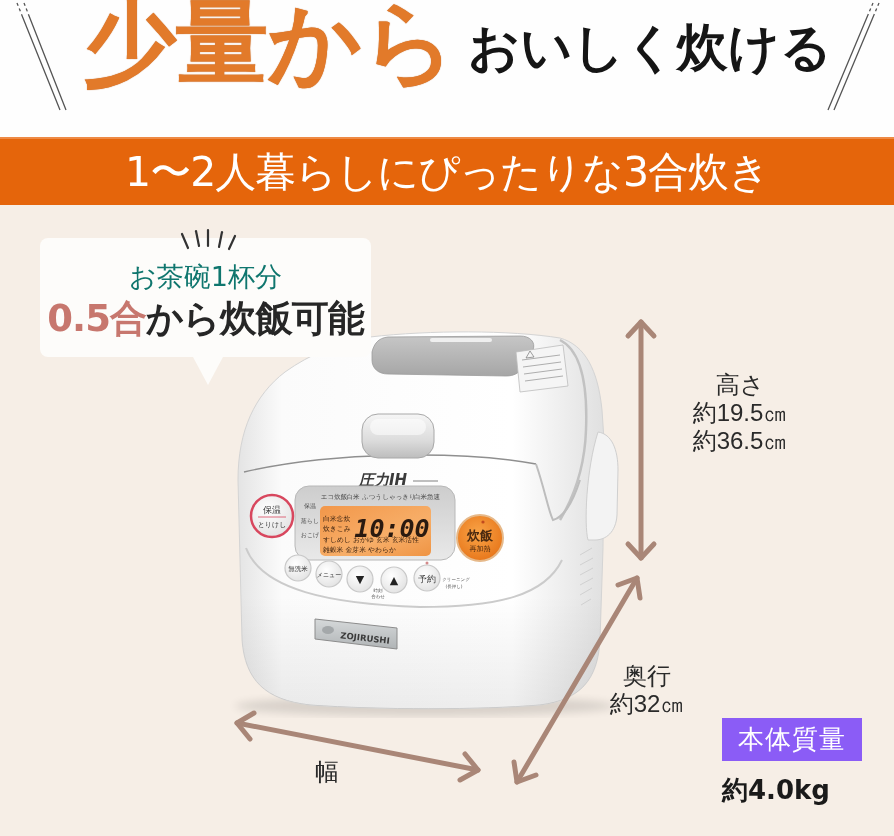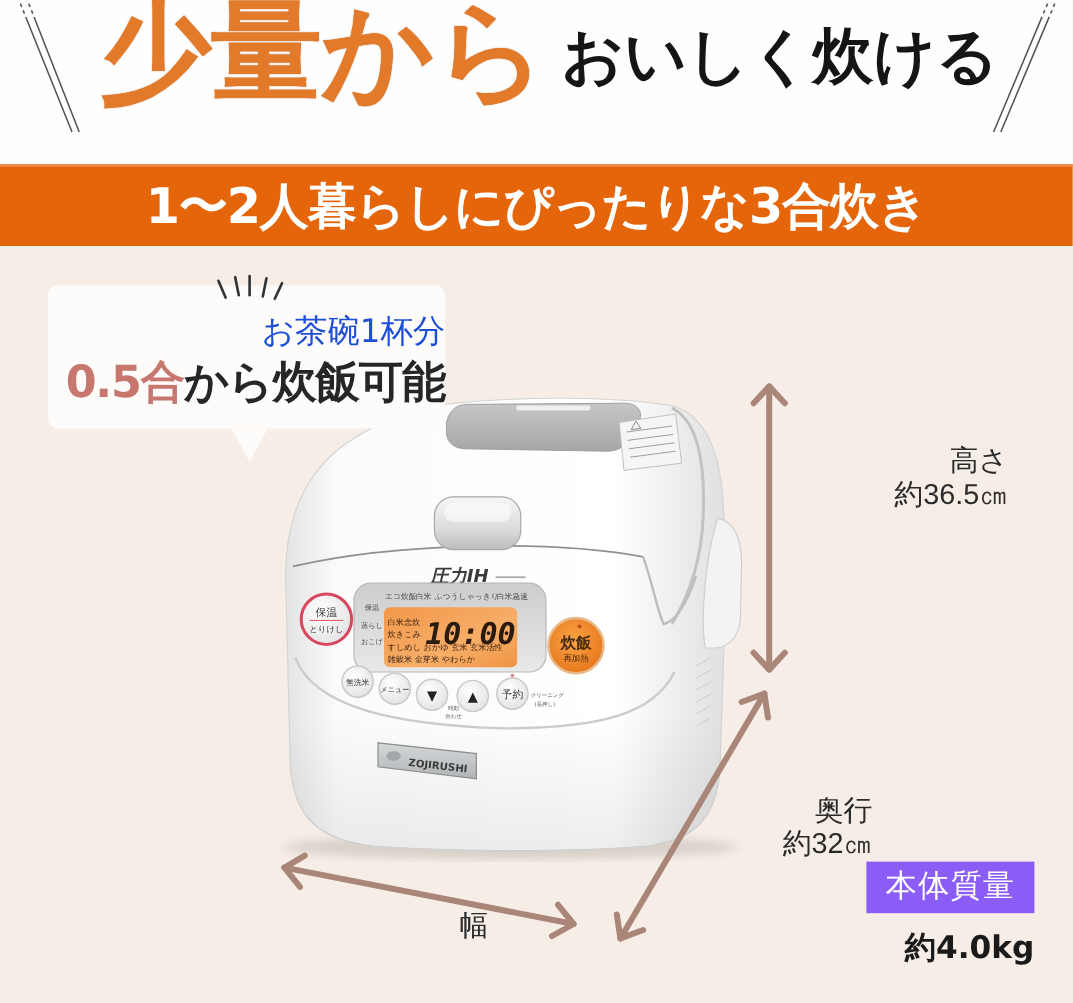--- a/index.html
+++ b/index.html
@@ -2,36 +2,36 @@
 <html><head>
 <meta charset="utf-8">
 <style>
   *{margin:0;padding:0;box-sizing:border-box;}
   html,body{width:894px;height:836px;overflow:hidden;}
   body{position:relative;background:#f6eee6;font-family:"DejaVu Sans","Liberation Sans",sans-serif;}
   .top-area{position:absolute;left:0;top:0;width:894px;height:137px;background:#fefefe;z-index:0;}
   .title-orange{position:absolute;left:84px;top:-4px;font-family:"DejaVu Serif","Liberation Serif",serif;font-size:92px;line-height:1;font-weight:bold;color:#e27a2a;white-space:nowrap;text-shadow:0 0 1px #b85a16;z-index:2;}
   .title-black{position:absolute;left:468px;top:22px;font-family:"DejaVu Serif","Liberation Serif",serif;font-size:51px;line-height:1;font-weight:bold;color:#151515;white-space:nowrap;z-index:2;}
   .banner{position:absolute;left:0;top:137px;width:894px;height:68px;background:#e5650b;border-top:2px solid #ee8a45;z-index:2;}
-  .banner-text{display:block;width:100%;text-align:center;color:#ffffff;font-family:"DejaVu Sans","Liberation Sans",sans-serif;font-weight:bold;font-size:41px;line-height:66px;letter-spacing:-1px;white-space:nowrap;}
+  .banner-text{display:block;width:100%;text-align:center;color:#ffffff;font-family:"DejaVu Sans","Liberation Sans",sans-serif;font-weight:normal;font-size:41px;line-height:66px;letter-spacing:-1px;white-space:nowrap;}
   .scene{position:absolute;left:0;top:0;width:894px;height:836px;z-index:1;}
   .scene text{font-family:"DejaVu Sans","Liberation Sans",sans-serif;}
   .callout{position:absolute;left:40px;top:238px;width:331px;height:119px;background:#fdfcfa;border-radius:8px;z-index:3;}
   .callout-pointer{position:absolute;left:193px;top:357px;width:0;height:0;border-left:15px solid transparent;border-right:15px solid transparent;border-top:28px solid #fdfcfa;z-index:3;}
-  .callout-line1{position:absolute;left:0;top:24px;width:331px;text-align:right;font-size:27px;line-height:30px;color:#1d4ed8;white-space:nowrap;}
-  .callout-line2{position:absolute;left:0;top:60px;width:331px;text-align:right;font-size:37px;line-height:42px;font-weight:bold;color:#262626;white-space:nowrap;letter-spacing:-1px;}
+  .callout-line1{position:absolute;left:0;top:24px;width:331px;text-align:center;font-size:27px;line-height:30px;color:#0f766e;white-space:nowrap;}
+  .callout-line2{position:absolute;left:0;top:60px;width:331px;text-align:center;font-size:37px;line-height:42px;font-weight:bold;color:#262626;white-space:nowrap;letter-spacing:-1px;}
   .callout-line2 .hl{color:#c7776e;}
   .sparkles{position:absolute;left:0;top:0;width:894px;height:836px;z-index:4;pointer-events:none;}
-  .dim{position:absolute;text-align:right;font-family:"Liberation Sans","DejaVu Sans",sans-serif;font-size:24px;line-height:28px;color:#2a2a2a;white-space:nowrap;z-index:3;}
+  .dim{position:absolute;text-align:center;font-family:"Liberation Sans","DejaVu Sans",sans-serif;font-size:24px;line-height:28px;color:#2a2a2a;white-space:nowrap;z-index:3;}
   .dim span{display:block;}
   .dim-height{left:640px;top:371px;width:200px;}
   .dim-depth{left:567px;top:662px;width:160px;}
   .dim-width{left:247px;top:758px;width:160px;}
   .weight-label{position:absolute;left:722px;top:718px;width:140px;height:43px;background:#8b5cf6;color:#ffffff;text-align:center;font-size:26px;line-height:43px;letter-spacing:1px;white-space:nowrap;z-index:3;}
-  .weight-value{position:absolute;left:722px;top:775px;width:140px;text-align:right;font-size:26px;line-height:30px;font-weight:bold;color:#1a1a1a;white-space:nowrap;z-index:3;}
+  .weight-value{position:absolute;left:722px;top:775px;width:140px;text-align:left;font-size:26px;line-height:30px;font-weight:bold;color:#1a1a1a;white-space:nowrap;z-index:3;}
 </style>
 </head>
 <body>
 
 <div class="top-area"></div>
 
 <div class="title-orange">少量から</div>
 <div class="title-black">おいしく炊ける</div>
 
 <div class="banner">
@@ -243,20 +243,21 @@
     <line x1="182" y1="234" x2="188" y2="248"></line>
     <line x1="196" y1="231" x2="199" y2="246"></line>
     <line x1="208" y1="230" x2="208" y2="246"></line>
     <line x1="222" y1="232" x2="219" y2="247"></line>
     <line x1="235" y1="236" x2="229" y2="249"></line>
   </g>
 </svg>
 
 <div class="dim dim-height">
   <span>高さ</span>
+  <span>約19.5㎝</span>
   <span>約36.5㎝</span>
 </div>
 
 <div class="dim dim-depth">
   <span>奥行</span>
   <span>約32㎝</span>
 </div>
 
 <div class="dim dim-width">
   <span>幅</span>

